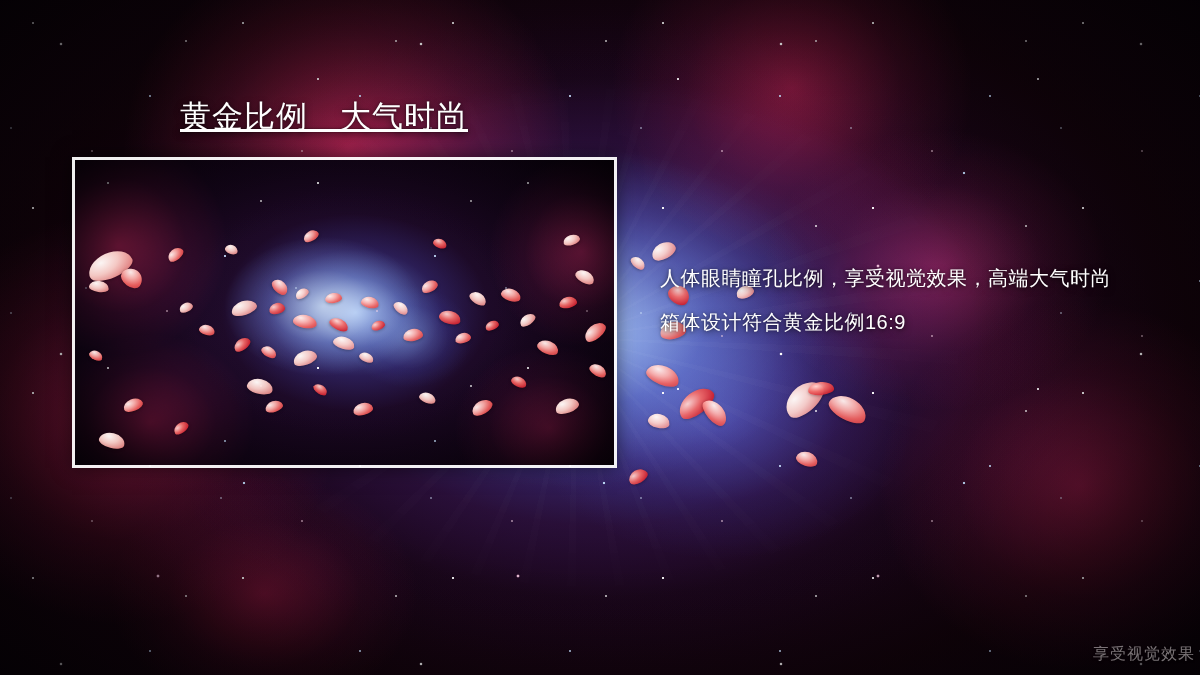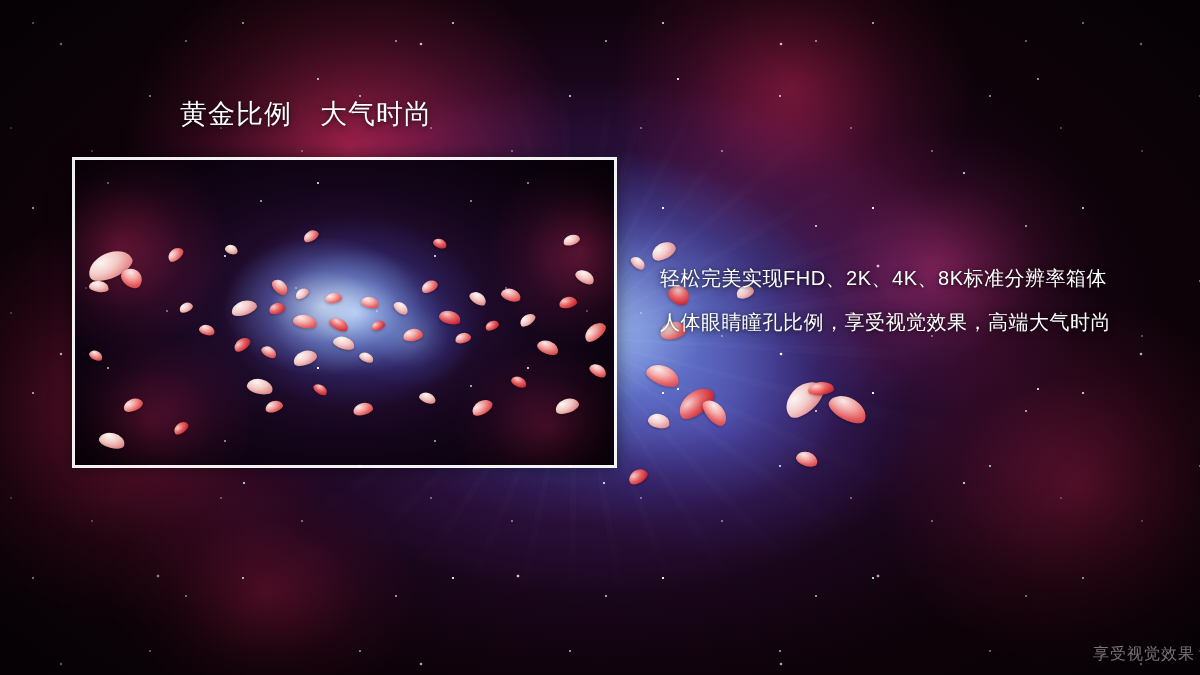--- a/index.html
+++ b/index.html
@@ -139,26 +139,27 @@
   }
   .petal.deep{
     background:
       radial-gradient(ellipse at 32% 30%, rgba(255,214,210,0.95) 0%, rgba(240,104,102,0.95) 40%, rgba(206,32,46,0.95) 80%, rgba(168,20,36,0.92) 100%);
   }
 
   
   #title{
     position:absolute;
     left:180px;top:101px;
-    font-size:27px;
+    font-size:31px;
     line-height:1;
     letter-spacing:1px;
     color:#fff;
     white-space:pre;
     text-shadow:0 2px 7px rgba(0,0,0,.62), 0 0 2px rgba(0,0,0,.5);
+    text-decoration:underline;
   }
   #body-text{
     position:absolute;
     left:660px;top:256px;
     width:500px;
   }
   #body-text .line{
     font-size:20px;
     line-height:44px;
     color:#ffffff;
@@ -263,18 +264,18 @@
         <div class="petal pale" style="left: 24px; top: 273px; width: 26px; height: 15px; transform: rotate(14deg);"></div>
         <div class="petal deep" style="left: 98px; top: 263px; width: 16px; height: 10px; transform: rotate(-36deg);"></div>
         <div class="petal" style="left: 14px; top: 191px; width: 14px; height: 9px; transform: rotate(26deg);"></div>
         <div class="petal pale" style="left: 488px; top: 75px; width: 17px; height: 10px; transform: rotate(-18deg);"></div>
         <div class="petal deep" style="left: 358px; top: 79px; width: 14px; height: 9px; transform: rotate(22deg);"></div>
         <div class="petal" style="left: 228px; top: 71px; width: 16px; height: 10px; transform: rotate(-30deg);"></div>
       </div>
   </div>
 
   <div id="body-text">
-    <div class="line">轻松完美实现FHD、2K、4K、8K标准分辨率箱体</div>
     <div class="line">人体眼睛瞳孔比例，享受视觉效果，高端大气时尚</div>
+    <div class="line">箱体设计符合黄金比例16:9</div>
   </div>
 
   <div id="watermark">享受视觉效果</div>
 </div>
 
 </body></html>

